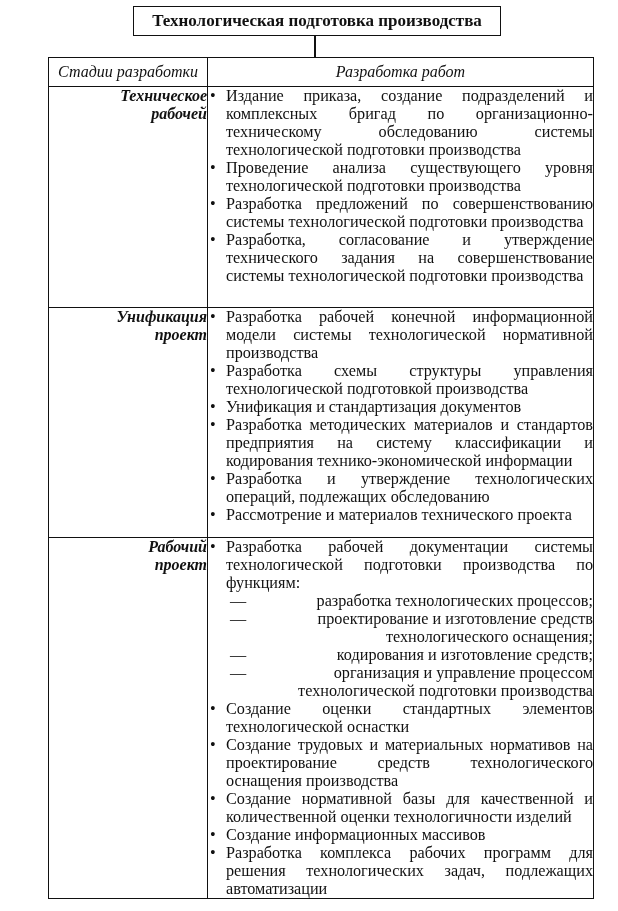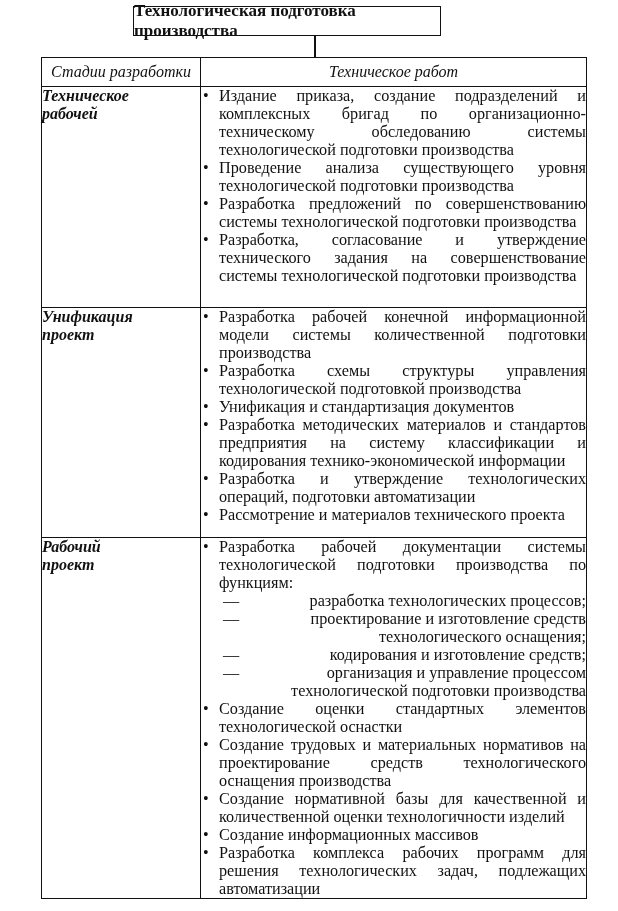--- a/index.html
+++ b/index.html
@@ -1,28 +1,28 @@
 <!DOCTYPE html>
 <html><head>
 <meta charset="utf-8">
 <style>
   html, body { margin: 0; padding: 0; background: #ffffff; }
   body { width: 618px; height: 911px; position: relative; overflow: hidden;
          font-family: "Liberation Serif", "DejaVu Serif", serif; color: #111; }
-  .title-box { position: absolute; left: 133px; top: 6px; width: 308px; height: 30px;
+  .title-box { position: absolute; left: 133px; top: 6px; width: 368px; height: 30px;
                border: 1.5px solid #111; box-sizing: border-box; display: flex;
                align-items: center; justify-content: center; font-weight: bold; font-size: 17px; }
   .connector { position: absolute; left: 314px; top: 36px; width: 1.5px; height: 21px; background: #111; }
-  table.main { position: absolute; left: 41px; top: 57px; width: 545px; border-collapse: collapse;
+  table.main { position: absolute; left: 48px; top: 57px; width: 545px; border-collapse: collapse;
                table-layout: fixed; }
   table.main td, table.main th { border: 1.5px solid #111; vertical-align: top; padding: 0; }
   col.c1 { width: 159px; }
   col.c2 { width: 386px; }
   th { font-style: italic; font-weight: normal; font-size: 16px; height: 28px; text-align: center; vertical-align: middle !important; }
-  td.stage { text-align: left; font-style: italic; font-weight: bold; font-size: 16px; padding-top: 6px; line-height: 18px; }
+  td.stage { text-align: right; font-style: italic; font-weight: bold; font-size: 16px; padding-top: 6px; line-height: 18px; }
   td.content { padding: 4px 6px 4px 6px; font-size: 16.2px; line-height: 18px; text-align: justify; }
   ul.items { list-style: none; margin: 0; padding: 0; }
   ul.items > li { position: relative; padding-left: 18px; }
   ul.items > li::before { content: "•"; position: absolute; left: 2px; top: 0; }
   ul.sub { list-style: none; margin: 0; padding: 0; }
   ul.sub > li { position: relative; padding-left: 22px; text-align: right; }
   ul.sub > li::before { content: "—"; position: absolute; left: 4px; top: 0; }
 </style>
 </head>
 <body>
@@ -33,21 +33,21 @@
 <div class="connector"></div>
 
 <table class="main">
   <colgroup>
       <col class="c1">
       <col class="c2">
     </colgroup>
   <thead>
     <tr>
       <th>Стадии разработки</th>
-      <th>Техническое работ</th>
+      <th>Разработка работ</th>
     </tr>
   </thead>
   <tbody>
 
     <tr style="height:221px;">
       <td class="stage">
         <div>Техническое</div>
         <div>рабочей</div>
       </td>
       <td class="content">
@@ -60,25 +60,25 @@
       </td>
     </tr>
 
     <tr style="height:230px;">
       <td class="stage">
         <div>Унификация</div>
         <div>проект</div>
       </td>
       <td class="content">
         <ul class="items">
-          <li>Разработка рабочей конечной информационной модели системы количественной подготовки производства</li>
+          <li>Разработка рабочей конечной информационной модели системы технологической нормативной производства</li>
           <li>Разработка схемы структуры управления технологической подготовкой производства</li>
           <li>Унификация и стандартизация документов</li>
           <li>Разработка методических материалов и стандартов предприятия на систему классификации и кодирования технико-экономической информации</li>
-          <li>Разработка и утверждение технологических операций, подготовки автоматизации</li>
+          <li>Разработка и утверждение технологических операций, подлежащих обследованию</li>
           <li>Рассмотрение и материалов технического проекта</li>
         </ul>
       </td>
     </tr>
 
     <tr>
       <td class="stage">
         <div>Рабочий</div>
         <div>проект</div>
       </td>

